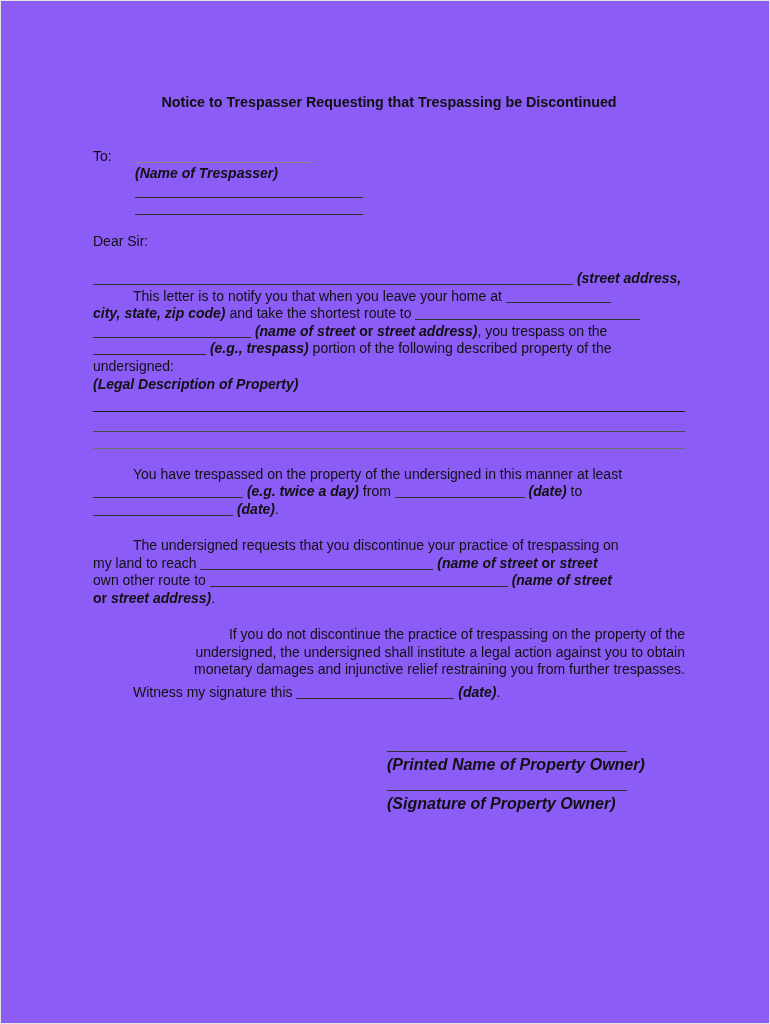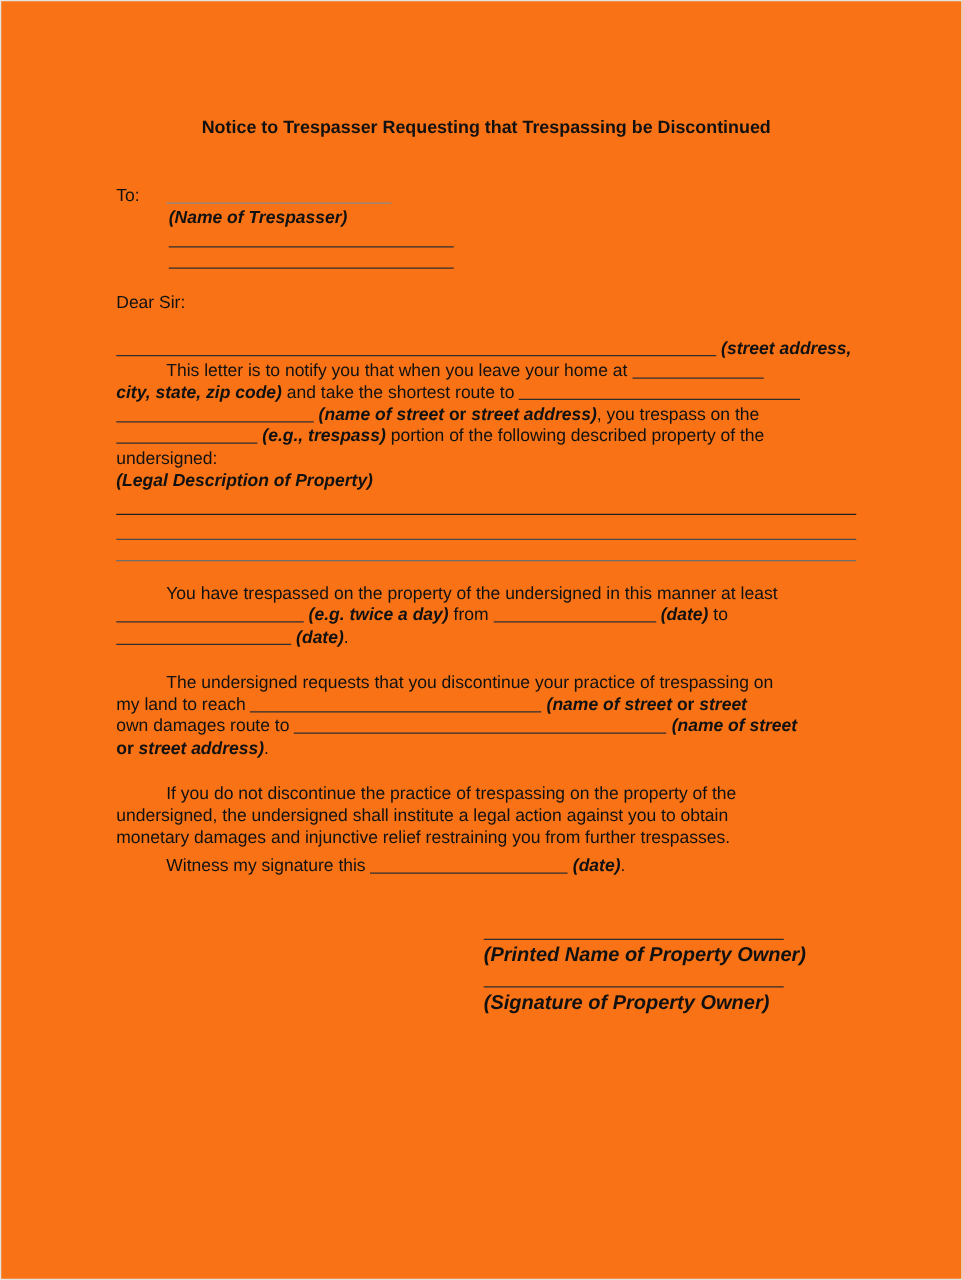--- a/index.html
+++ b/index.html
@@ -1,21 +1,21 @@
 <!DOCTYPE html>
 <html><head>
 <meta charset="utf-8">
 <style>
   html,body{margin:0;padding:0;background:#fff;}
   .page{
     position:relative;
     width:770px;height:1024px;
     box-sizing:border-box;
     padding:94px 85px 0 93px;
-    background:#f97316;
+    background:#8b5cf6;
     outline:1px solid #e3e3e3;
     outline-offset:-1px;
     font-family:"Liberation Sans","DejaVu Sans",sans-serif;
     font-size:14px;
     line-height:17.5px;
     color:#111;
     overflow:hidden;
   }
   .line{white-space:pre;}
   .t{font-weight:normal;font-style:normal;}
@@ -29,21 +29,21 @@
   .salutation{margin-top:15px;}
   .para-notify{margin-top:20px;}
   .legal-caption{margin-top:1px;font-weight:bold;font-style:italic;}
   .ruled-lines{margin-top:0;}
   .ruled{width:592px;border-bottom:1.3px solid #222;}
   .ruled.r1{height:17px;border-color:#1f1f1f;}
   .ruled.r2{height:19px;border-color:#4a4a4a;}
   .ruled.r3{height:16px;border-color:#6e6e6e;}
   .para-trespassed{margin-top:17px;}
   .para-request{margin-top:19px;}
-  .para-warning{margin-top:19px;}
+  .para-warning{margin-top:19px;text-align:right;}
   .witness{margin-top:5px;}
   .sig{margin-top:35px;margin-left:294px;}
   .sig .line{line-height:19px;}
   .sig .bi{font-size:16px;}
 </style>
 </head>
 <body>
 
 <div class="page">
 
@@ -77,21 +77,21 @@
 
   <div class="para-trespassed">
       <div class="line"><span class="sp" style="width: 40px;"></span><span class="t">You have trespassed on the property of the undersigned in this manner at least</span></div>
       <div class="line"><span class="blank" style="width: 150px;"></span><span class="t"> </span><span class="bi">(e.g. twice a day)</span><span class="t"> from </span><span class="blank" style="width: 130px;"></span><span class="t"> </span><span class="bi">(date)</span><span class="t"> to</span></div>
       <div class="line"><span class="blank" style="width: 140px;"></span><span class="t"> </span><span class="bi">(date)</span><span class="t">.</span></div>
     </div>
 
   <div class="para-request">
       <div class="line"><span class="sp" style="width: 40px;"></span><span class="t">The undersigned requests that you discontinue your practice of trespassing on</span></div>
       <div class="line"><span class="t">my land to reach </span><span class="blank" style="width: 233px;"></span><span class="t"> </span><span class="bi">(name of street</span><span class="b"> or </span><span class="bi">street</span></div>
-      <div class="line"><span class="t">own damages route to </span><span class="blank" style="width: 298px;"></span><span class="t"> </span><span class="bi">(name of street</span></div>
+      <div class="line"><span class="t">own other route to </span><span class="blank" style="width: 298px;"></span><span class="t"> </span><span class="bi">(name of street</span></div>
       <div class="line"><span class="b">or </span><span class="bi">street address)</span><span class="t">.</span></div>
     </div>
 
   <div class="para-warning">
       <div class="line"><span class="sp" style="width: 40px;"></span><span class="t">If you do not discontinue the practice of trespassing on the property of the</span></div>
       <div class="line"><span class="t">undersigned, the undersigned shall institute a legal action against you to obtain</span></div>
       <div class="line"><span class="t">monetary damages and injunctive relief restraining you from further trespasses.</span></div>
     </div>
 
   <div class="witness">

